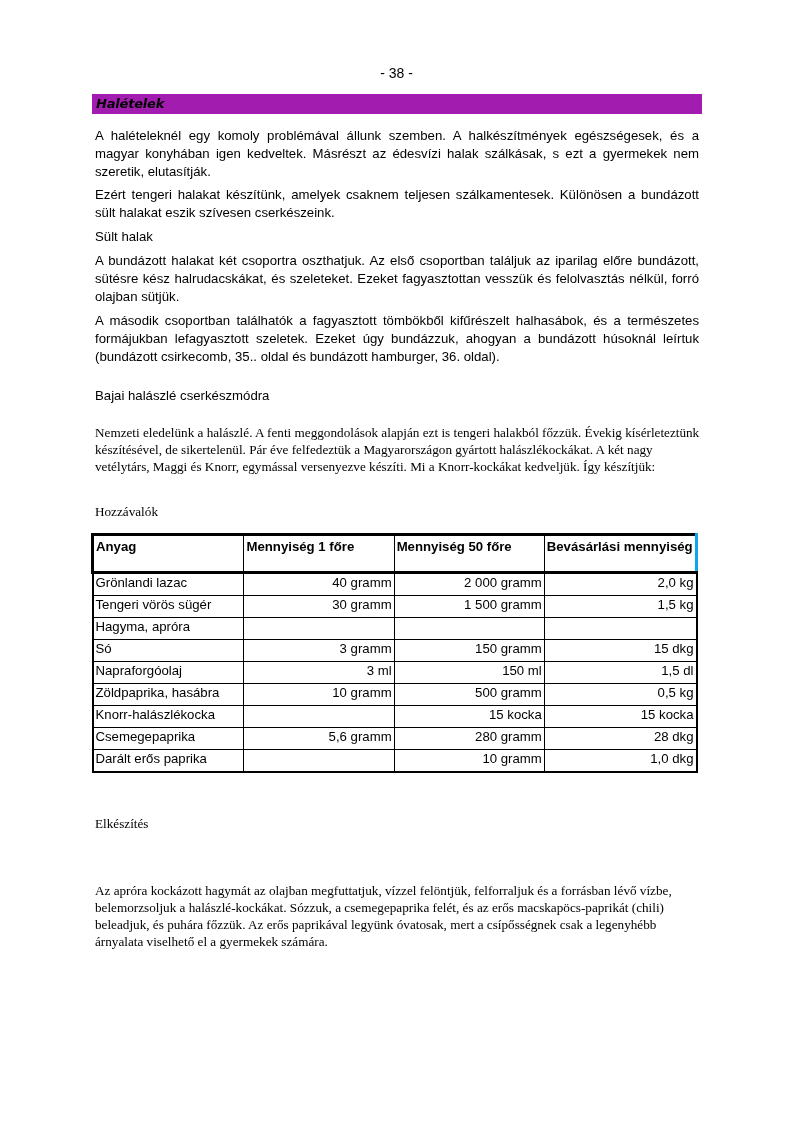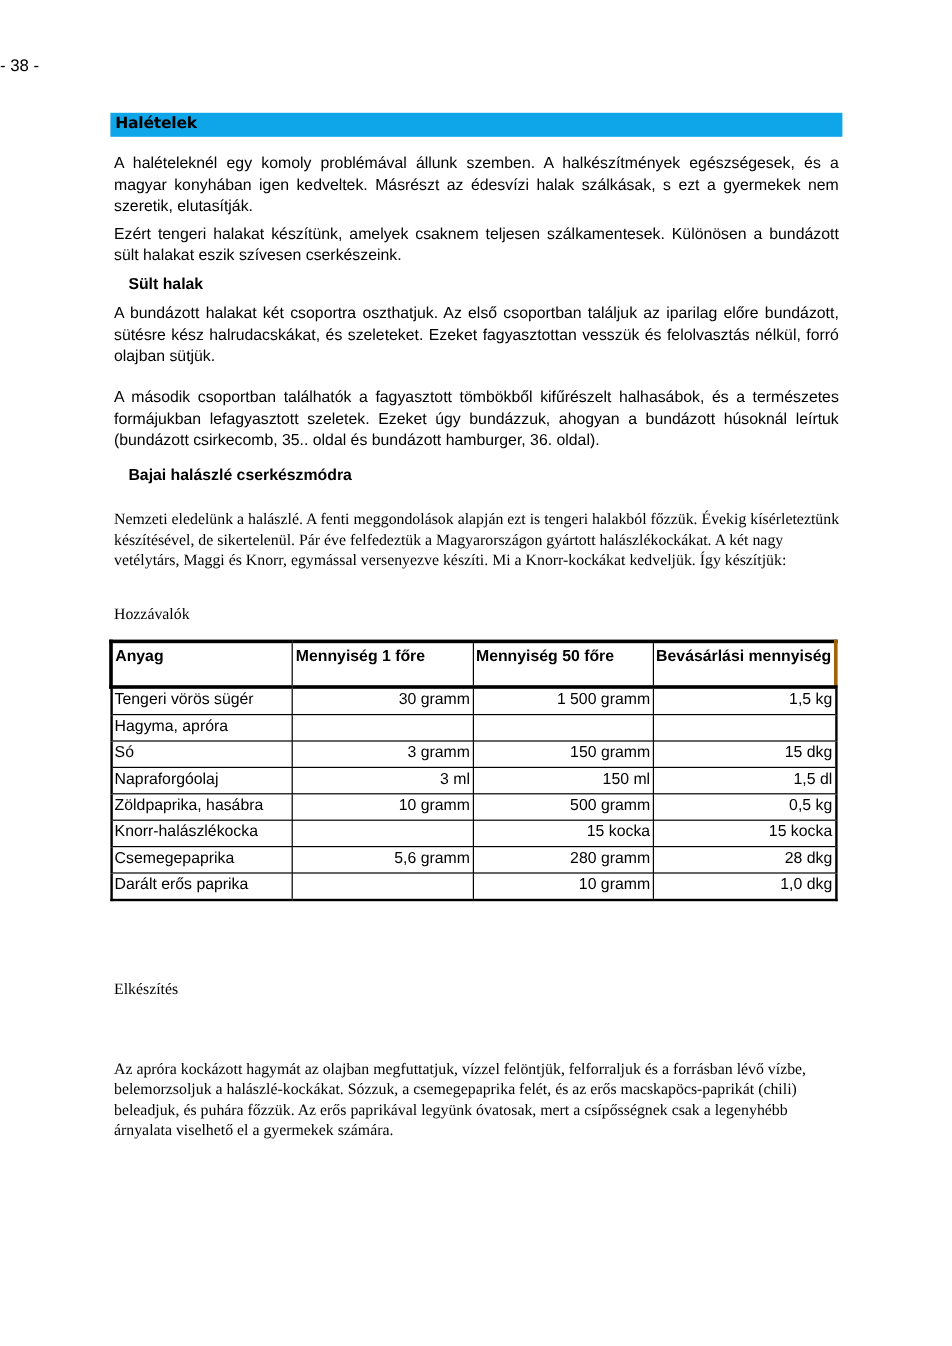--- a/index.html
+++ b/index.html
@@ -1,49 +1,49 @@
 <!DOCTYPE html>
 <html><head>
   <meta charset="utf-8">
   <style>
     html, body { margin: 0; padding: 0; background: #ffffff; }
     body { width: 793px; height: 1122px; position: relative; overflow: hidden;
            font-family: "Liberation Sans", sans-serif; color: #000; font-size: 13.2px; }
-    .page-number { position: absolute; top: 46px; left: 0; width: 793px; font-size: 14px; }
-    .band { position: absolute; left: 92px; width: 610px; height: 20px; top: 94px; background: #0ea5e9; }
+    .page-number { position: absolute; top: 65px; left: 0; width: 793px; text-align: center; font-size: 14px; }
+    .band { position: absolute; left: 92px; width: 610px; height: 20px; top: 94px; background: #a21caf; font-style: italic; }
     .band span { position: absolute; left: 4px; top: 2px; font-weight: bold; font-size: 13px; font-family: "DejaVu Sans", sans-serif; letter-spacing: -0.2px; }
     .para { position: absolute; left: 95px; width: 604px; line-height: 18px; text-align: justify; text-align-last: left; }
     .para.left { text-align: left; font-family: Liberation Serif, serif; }
-    .sub { position: absolute; left: 107px; font-weight: bold; text-align: right; }
+    .sub { position: absolute; left: 95px; font-weight: normal; text-align: right; }
     table.ing { position: absolute; left: 91px; top: 533px; width: 607px; border-collapse: collapse; font-size: 13.2px; }
     table.ing td, table.ing th { border: 1px solid #000; padding: 0 2px; height: 21px; line-height: 17px; vertical-align: top; margin-top: 12px; }
     table.ing th { font-weight: bold; text-align: left; border: 3px solid #000; border-left: 1px solid #000; border-right: 1px solid #000; height: 33px; padding-top: 2px; }
     table.ing th:first-child { border-left: 3px solid #000; }
-    table.ing th:last-child { border-right: 3px solid #a16207; }
+    table.ing th:last-child { border-right: 3px solid #0ea5e9; }
     table.ing td.num { text-align: right; }
     table.ing tr:last-child td { border-bottom: 2px solid #000; }
     table.ing td:first-child { border-left: 2px solid #000; }
     table.ing td:last-child { border-right: 2px solid #000; }
     col.c1 { width: 152px; } col.c2 { width: 151px; } col.c3 { width: 151px; } col.c4 { width: 153px; }
   </style>
 </head>
 <body>
 
 <div class="page-number">- 38 -</div>
 
 <div class="band">
   <span>Halételek</span>
 </div>
 
 <div class="para" style="top:127px">A halételeknél egy komoly problémával állunk szemben. A halkészítmények egészségesek, és a magyar konyhában igen kedveltek. Másrészt az édesvízi halak szálkásak, s ezt a gyermekek nem szeretik, elutasítják.</div>
 <div class="para" style="top:186px">Ezért tengeri halakat készítünk, amelyek csaknem teljesen szálkamentesek. Különösen a bundázott sült halakat eszik szívesen cserkészeink.</div>
 
 <div class="sub" style="top:229px">Sült halak</div>
 <div class="para" style="top:252px">A bundázott halakat két csoportra oszthatjuk. Az első csoportban találjuk az iparilag előre bundázott, sütésre kész halrudacskákat, és szeleteket. Ezeket fagyasztottan vesszük és felolvasztás nélkül, forró olajban sütjük.</div>
-<div class="para" style="top:322px">A második csoportban találhatók a fagyasztott tömbökből kifűrészelt halhasábok, és a természetes formájukban lefagyasztott szeletek. Ezeket úgy bundázzuk, ahogyan a bundázott húsoknál leírtuk (bundázott csirkecomb, 35.. oldal és bundázott hamburger, 36. oldal).</div>
+<div class="para" style="top:312px">A második csoportban találhatók a fagyasztott tömbökből kifűrészelt halhasábok, és a természetes formájukban lefagyasztott szeletek. Ezeket úgy bundázzuk, ahogyan a bundázott húsoknál leírtuk (bundázott csirkecomb, 35.. oldal és bundázott hamburger, 36. oldal).</div>
 
 <div class="sub" style="top:388px">Bajai halászlé cserkészmódra</div>
 <div class="para left" style="top:424px; width:610px; line-height:17px;">Nemzeti eledelünk a halászlé. A fenti meggondolások alapján ezt is tengeri halakból főzzük. Évekig kísérleteztünk készítésével, de sikertelenül. Pár éve felfedeztük a Magyarországon gyártott halászlékockákat. A két nagy vetélytárs, Maggi és Knorr, egymással versenyezve készíti. Mi a Knorr-kockákat kedveljük. Így készítjük:</div>
 <div class="para left" style="top:503px">Hozzávalók</div>
 
 <table class="ing">
   <colgroup>
       <col class="c1">
       <col class="c2">
       <col class="c3">
@@ -51,20 +51,26 @@
     </colgroup>
   <thead>
     <tr>
       <th>Anyag</th>
       <th>Mennyiség 1 főre</th>
       <th>Mennyiség 50 főre</th>
       <th>Bevásárlási mennyiség</th>
     </tr>
   </thead>
   <tbody id="ing-body">
+      <tr>
+        <td>Grönlandi lazac</td>
+        <td class="num">40 gramm</td>
+        <td class="num">2 000 gramm</td>
+        <td class="num">2,0 kg</td>
+      </tr>
       <tr>
         <td>Tengeri vörös sügér</td>
         <td class="num">30 gramm</td>
         <td class="num">1 500 gramm</td>
         <td class="num">1,5 kg</td>
       </tr>
       <tr>
         <td>Hagyma, apróra</td>
         <td class="num"></td>
         <td class="num"></td>

